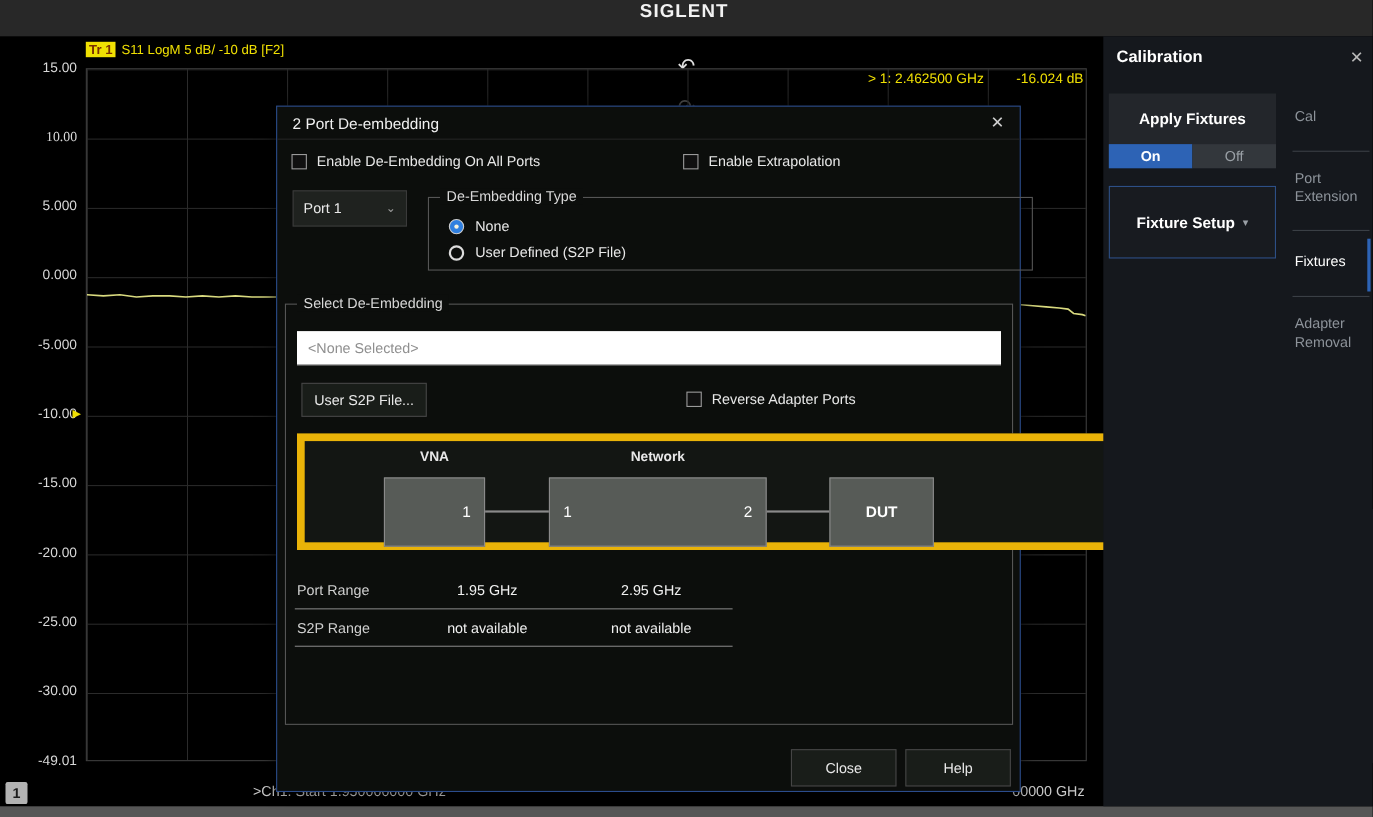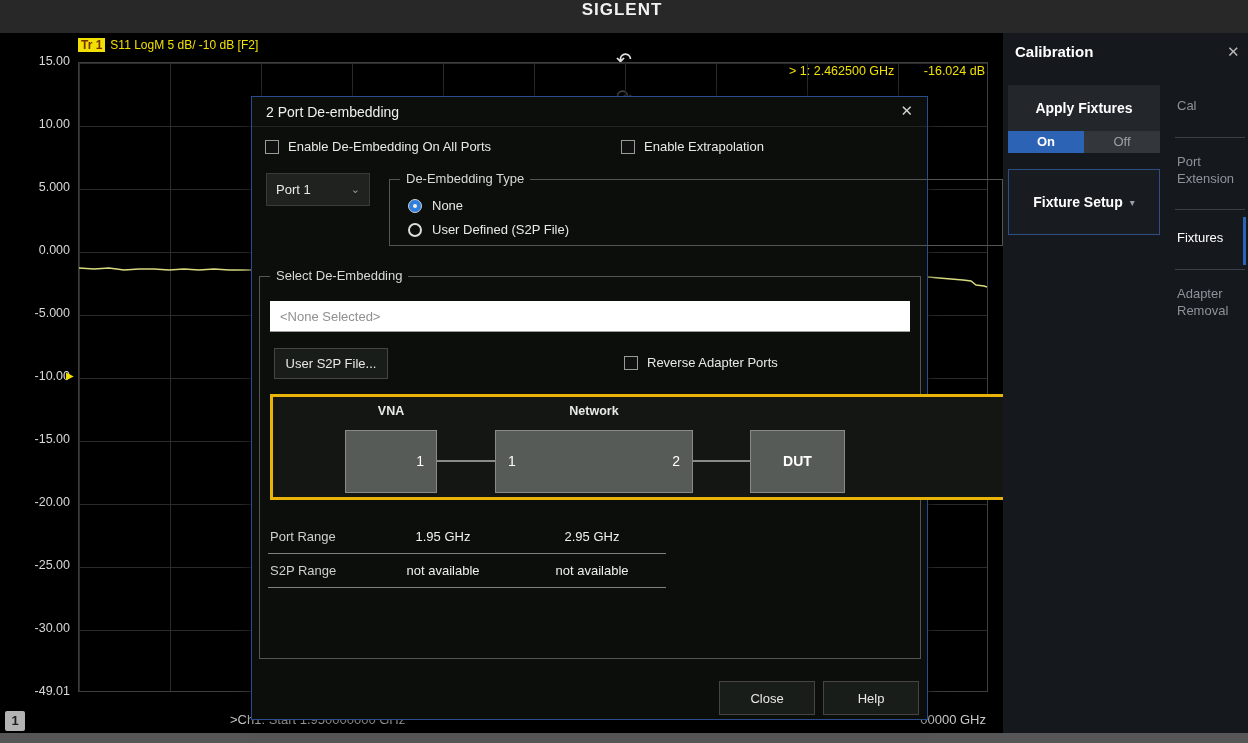--- a/index.html
+++ b/index.html
@@ -70,21 +70,21 @@
   .legend { position:absolute; top:-9px; left:10px; background:#0c0e0c; padding:0 6px; color:#d8d8d8; font-size:13px; }
   .radio-row { position:absolute; display:flex; align-items:center; gap:10px; }
   .radio { width:14px; height:14px; border-radius:50%; border:2px solid #dcdcdc; }
   .radio.sel { border:1px solid #cfcfcf; background:#2f7fe0; position:relative; }
   .radio.sel:before { content:""; position:absolute; left:4px; top:4px; width:4px; height:4px; border-radius:50%; background:#f5f1dc; }
   .file-input { position:absolute; left:10px; top:24px; width:640px; height:31px; background:#ffffff;
                 border-bottom:1px solid #a0a0a0; color:#8f8f8f; line-height:31px; padding-left:10px; }
   .btn { background:#191d19; border:1px solid #454545; color:#e8e8e8; font-size:13px; font-family:inherit;
          display:flex; align-items:center; justify-content:center; }
   .s2p-btn { position:absolute; left:14px; top:71px; width:114px; height:31px; }
-  .diagram { position:absolute; left:10px; top:117px; width:744px; height:106px; background:#131613; border:3px solid #eab308; }
+  .diagram { position:absolute; left:10px; top:117px; width:744px; height:106px; background:#131613; border:7px solid #eab308; }
   .diag-label { position:absolute; top:7px; transform:translateX(-50%); color:#e8e8e8; font-weight:bold; font-size:12.5px; }
   .diag-box { position:absolute; top:33px; height:63px; background:#575b57; border:1px solid #8a8a8a; color:#fff; }
   .diag-box .p { position:absolute; top:22px; font-size:14px; }
   .conn { position:absolute; top:63px; height:2px; background:#8a8a8a; }
   .ftable { position:absolute; left:8px; top:243px; width:398px; }
   .frow { display:grid; grid-template-columns:100px 150px 148px; border-bottom:1px solid #808080; align-items:center; }
   .frow.head { height:30px; border-bottom:1px solid #909090; }
   .frow.body { height:34px; }
   .fcell { text-align:center; color:#f0f0f0; }
   .fcell.h { color:#cfcfcf; }
@@ -172,21 +172,21 @@
   </div>
 
   <div class="trace-bar">
     <span class="tr-badge">Tr 1</span>
     <span class="tr-info">S11 LogM 5 dB/ -10 dB [F2]</span>
   </div>
 
   <div class="grid"></div>
 
   <div class="ylab" style="top:54px;">15.00</div>
-  <div class="ylab" style="top:117px;">10.00</div>
+  <div class="ylab" style="top:117px;font-family:Liberation Serif, serif;">10.00</div>
   <div class="ylab" style="top:180px;">5.000</div>
   <div class="ylab" style="top:243px;">0.000</div>
   <div class="ylab" style="top:306px;">-5.000</div>
   <div class="ylab" style="top:369px;">-10.00</div>
   <div class="ylab" style="top:432px;">-15.00</div>
   <div class="ylab" style="top:495px;">-20.00</div>
   <div class="ylab" style="top:558px;">-25.00</div>
   <div class="ylab" style="top:621px;">-30.00</div>
   <div class="ylab" style="top:684px;">-49.01</div>
 
@@ -218,21 +218,21 @@
     <div class="cb-row" style="left:369px; top:42px;">
       <span class="cb"></span>
       <span>Enable Extrapolation</span>
     </div>
 
     <div class="dropdown">
       <span>Port 1</span>
       <span class="chev">⌄</span>
     </div>
 
-    <div class="fieldset" style="left:137px; top:82px; width:614px; height:67px;">
+    <div class="fieldset" style="left:137px; top:82px; width:550px; height:67px;">
       <span class="legend">De-Embedding Type</span>
       <div class="radio-row" style="left:18px; top:18px;">
         <span class="radio sel"></span>
         <span>None</span>
       </div>
       <div class="radio-row" style="left:18px; top:42px;">
         <span class="radio"></span>
         <span>User Defined (S2P File)</span>
       </div>
     </div>

